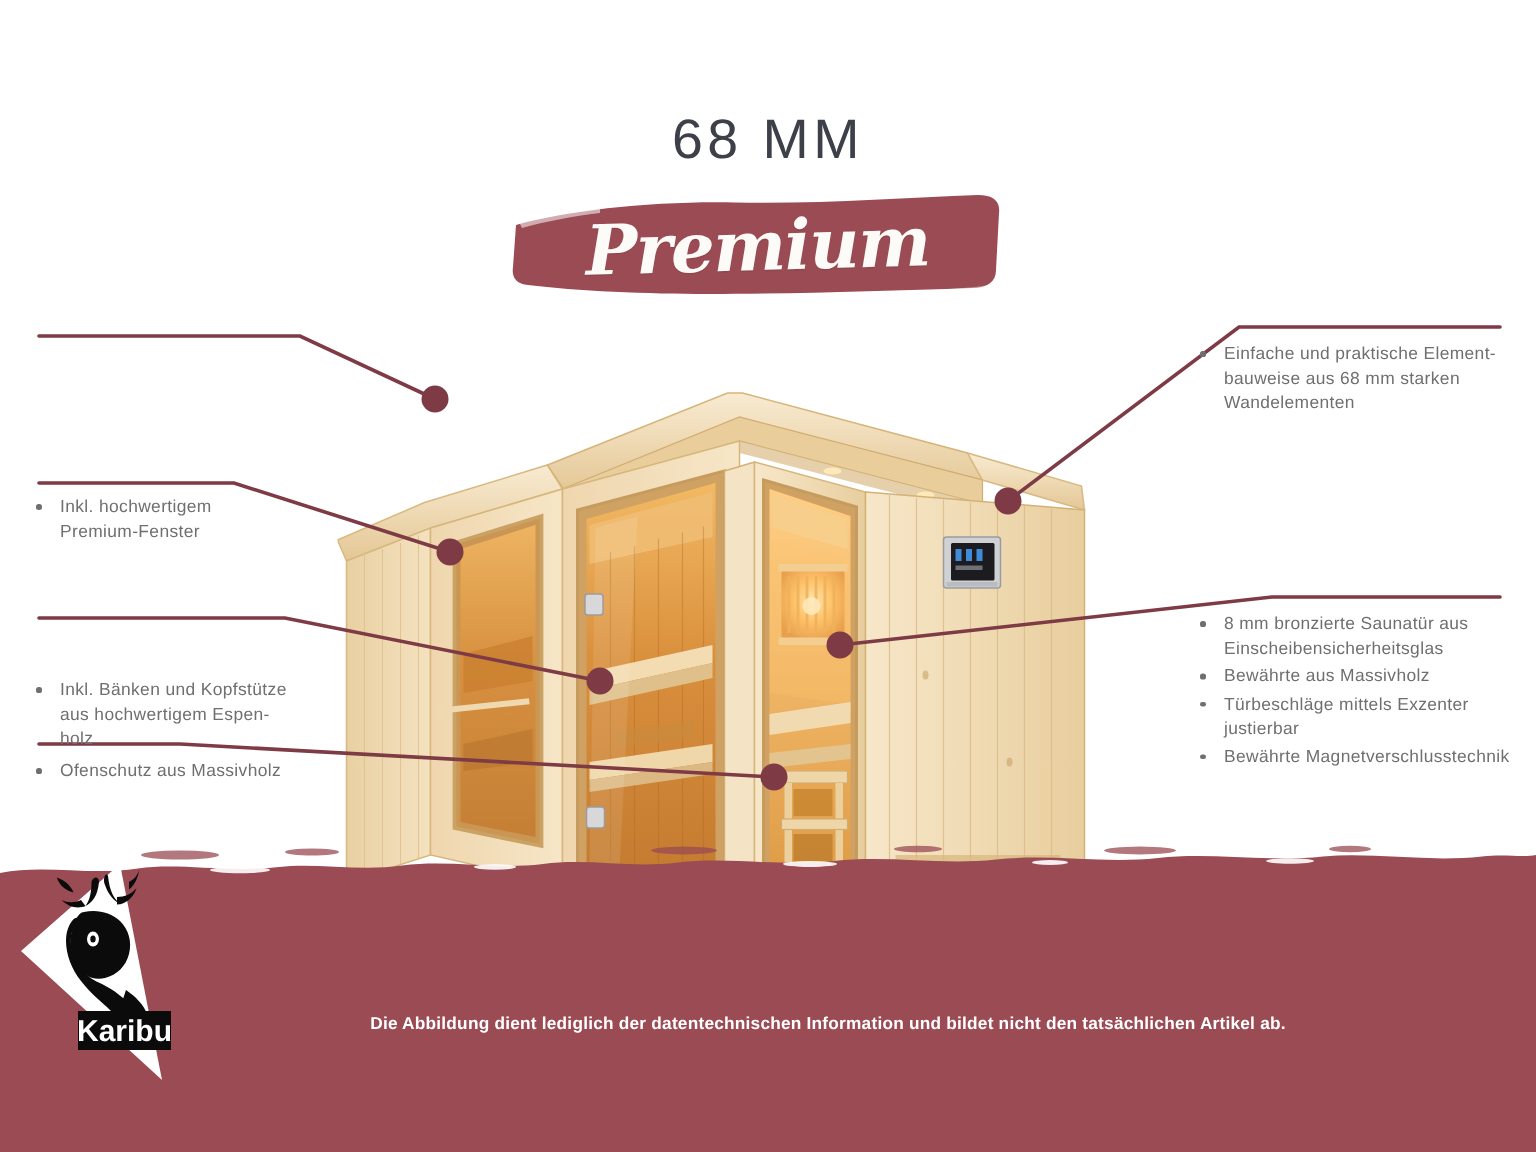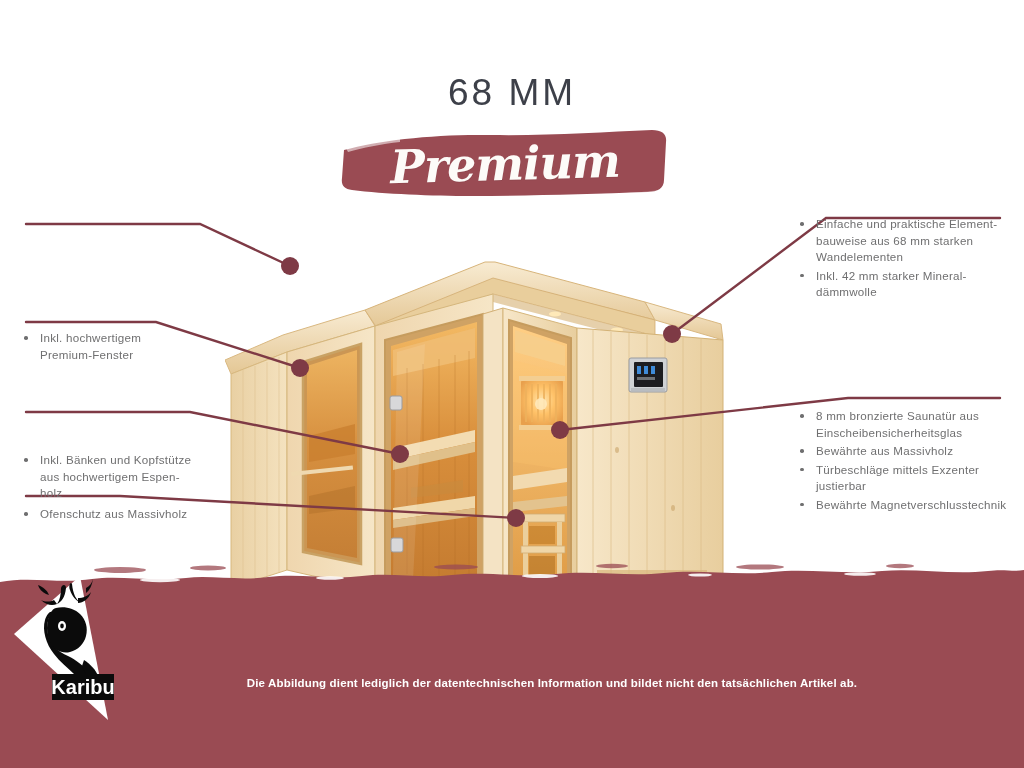--- a/index.html
+++ b/index.html
@@ -336,30 +336,26 @@
   </div>
 
   <div class="col col-left" style="top:506px;">
     <ul class="bullets">
       <li>
         <span>Ofenschutz aus Massivholz</span>
       </li>
     </ul>
   </div>
 
-  <div class="col col-right" style="top:216px;">
+  <div class="col col-right" style="top:228px;">
     <ul class="bullets">
       <li>
         <span>Einfache und praktische Element-</span><br>
         <span>bauweise aus 68 mm starken</span><br>
         <span>Wandelementen</span>
-      </li>
-      <li>
-        <span>Inkl. 42 mm starker Mineral-</span><br>
-        <span>dämmwolle</span>
       </li>
     </ul>
   </div>
 
   <div class="col col-right" style="top:408px;">
     <ul class="bullets">
       <li>
         <span>8 mm bronzierte Saunatür aus</span><br>
         <span>Einscheibensicherheitsglas</span>
       </li>

